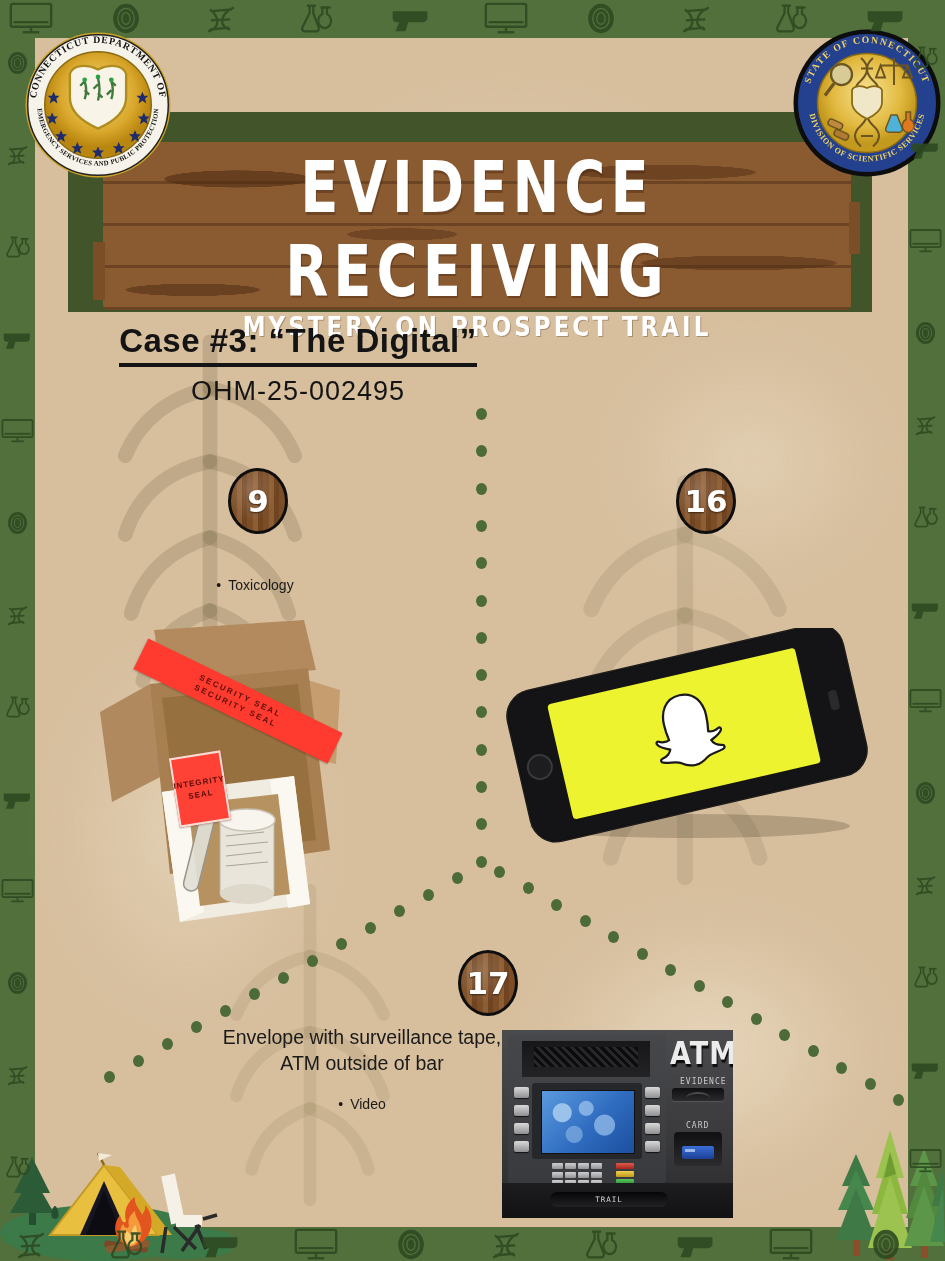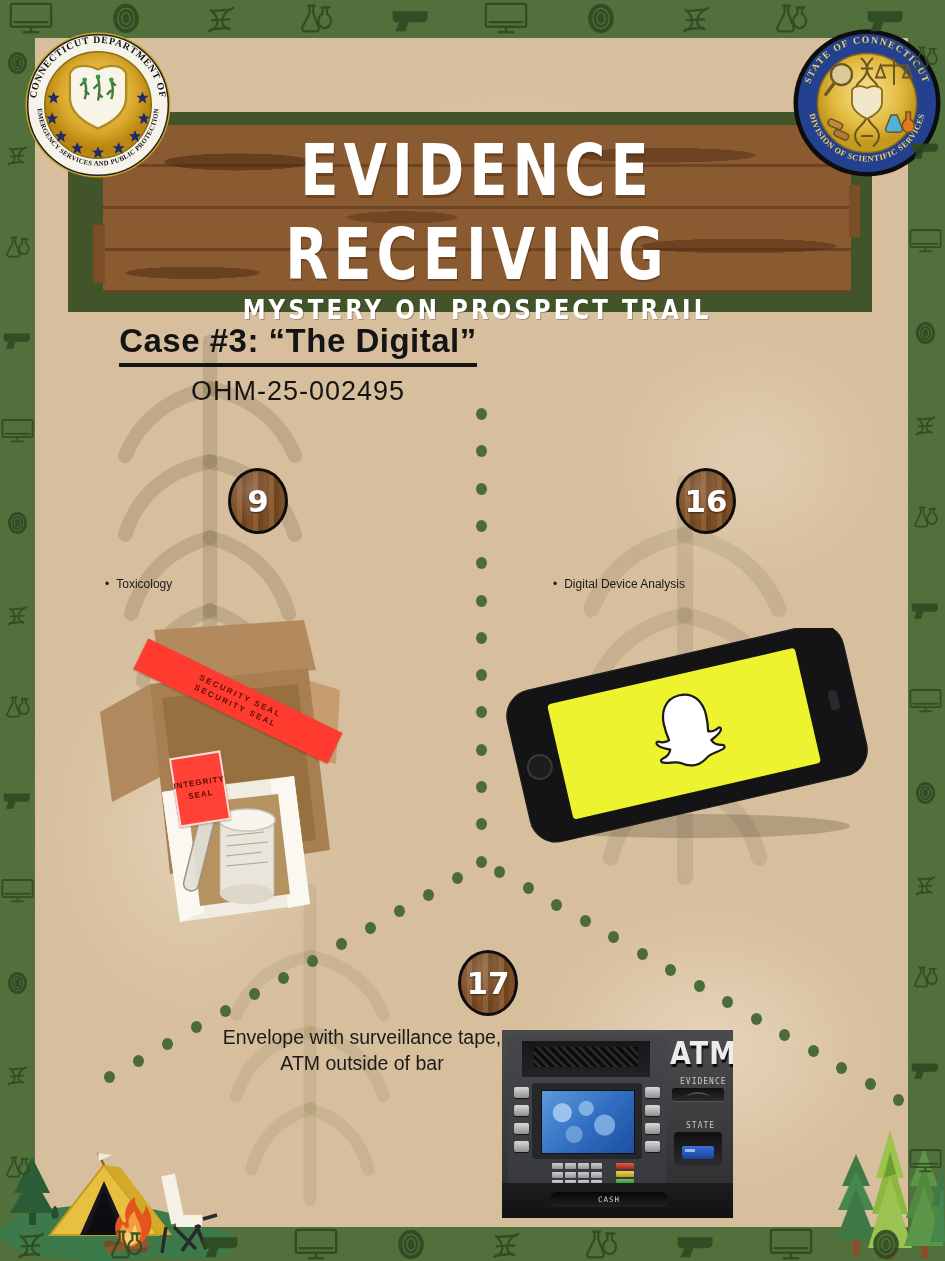--- a/index.html
+++ b/index.html
@@ -42,21 +42,21 @@
   .dot{position:absolute;width:11px;height:12px;border-radius:50%;background:#4c6b39;}
   
   .badge{position:absolute;width:54px;height:60px;border-radius:50%;border:3px solid #0e0e0e;
      background:
        radial-gradient(ellipse at 35% 30%, rgba(255,255,255,.18), transparent 55%),
        repeating-linear-gradient(90deg,#7c4e27 0 6px,#8d5d33 6px 11px,#714421 11px 16px);
      display:flex;align-items:center;justify-content:center;}
   .badge span{color:#fff;font-size:31px;font-weight:bold;font-family:"DejaVu Sans",sans-serif;
      text-shadow:0 1px 2px #3a2412;}
   .item-label{position:absolute;text-align:center;color:#1a1a1a;font-size:19.5px;line-height:1.35;}
-  .item-analysis{position:absolute;color:#1a1a1a;font-size:12px;}
+  .item-analysis{position:absolute;text-align:center;color:#1a1a1a;font-size:14px;}
   .item-analysis .bullet-dot{margin-right:7px;}
   
   .photo-box{position:absolute;left:92px;top:612px;width:250px;height:328px;}
   .seal-strip{position:absolute;left:38px;top:72px;width:216px;height:34px;background:#ff3b30;
      transform:rotate(26deg);box-shadow:0 1px 2px rgba(0,0,0,.25);
      display:flex;flex-direction:column;justify-content:center;gap:2px;overflow:hidden;}
   .seal-strip span{display:block;color:#5a0e08;font-size:8px;font-weight:bold;letter-spacing:2px;
      text-align:center;transform:rotate(-1deg);}
   .integrity-card{position:absolute;left:82px;top:142px;width:48px;height:66px;background:#ff4136;
      border:2px solid #f3ded5;transform:rotate(-9deg);box-shadow:0 1px 2px rgba(0,0,0,.25);
@@ -155,21 +155,21 @@
         <path d="M100,180 C124,188 140,204 146,228"></path>
     </g>
   </svg>
 
   <div class="smoke" style="left:300px;top:90px;width:420px;height:240px;background:radial-gradient(ellipse,rgba(244,233,212,.5),transparent 65%);"></div>
   <div class="smoke" style="left:40px;top:620px;width:300px;height:420px;background:radial-gradient(ellipse,rgba(244,233,212,.42),transparent 65%);"></div>
   <div class="smoke" style="left:520px;top:900px;width:380px;height:300px;background:radial-gradient(ellipse,rgba(246,235,214,.55),transparent 65%);"></div>
   <div class="smoke" style="left:600px;top:330px;width:300px;height:260px;background:radial-gradient(ellipse,rgba(244,233,212,.4),transparent 65%);"></div>
 
   <div class="header-band" style="left:68px;top:112px;">
-    <div class="wood-sign" style="left:35px;top:13px;position:absolute;">
+    <div class="wood-sign" style="left:35px;top:30px;position:absolute;">
       <div class="sign-title">EVIDENCE RECEIVING</div>
       <div class="sign-subtitle">MYSTERY ON PROSPECT TRAIL</div>
     </div>
   </div>
 
   <svg class="seal" style="left:24px;top:31px;" width="148" height="148" viewBox="0 0 100 100">
     <defs>
       <radialGradient id="goldL" cx="50%" cy="40%">
           <stop offset="0%" stop-color="#f6dd7e"></stop>
           <stop offset="70%" stop-color="#d9a82c"></stop>
@@ -258,28 +258,28 @@
   <div class="badge" style="left:228px;top:468px;">
     <span>9</span>
   </div>
   <div class="item-analysis" style="left:105px;top:577px;width:300px;">
     <span class="bullet-dot">•</span><span>Toxicology</span>
   </div>
 
   <div class="badge" style="left:676px;top:468px;">
     <span>16</span>
   </div>
-  <div class="item-analysis" style="left:553px;top:577px;width:300px;">
-    <span class="bullet-dot">•</span><span>Digital Device Analysis</span>
-  </div>
 
   <div class="badge" style="left:458px;top:950px;">
     <span>17</span>
   </div>
   <div class="item-label" style="left:217px;top:1024px;width:290px;">Envelope with surveillance tape, ATM outside of bar</div>
+  <div class="item-analysis" style="left:217px;top:1096px;width:290px;">
+    <span class="bullet-dot">•</span><span>Video</span>
+  </div>
 
   <div class="photo-box">
     <svg width="250" height="328" viewBox="0 0 250 328">
       <polygon points="62,18 212,8 224,58 72,72" fill="#b28a5e"></polygon>
       <polygon points="8,100 58,72 74,162 20,190" fill="#b08a5e"></polygon>
       <polygon points="196,62 248,78 244,152 202,142" fill="#c59d6f"></polygon>
       <polygon points="58,72 216,56 238,238 78,262" fill="#a87f50"></polygon>
       <polygon points="70,86 206,72 224,228 90,246" fill="#96703f"></polygon>
       <polygon points="70,180 202,164 218,292 88,310" fill="#f1ece1"></polygon>
       <polygon points="70,180 96,176 112,300 88,310" fill="#fbf8f1"></polygon>
@@ -356,27 +356,27 @@
         </div>
       <div class="atm-fnkeys">
         <div class="atm-fnkey" style="background:linear-gradient(180deg,#e05b4d,#a5261c);"></div>
         <div class="atm-fnkey" style="background:linear-gradient(180deg,#f0d04e,#bf9a1d);"></div>
         <div class="atm-fnkey" style="background:linear-gradient(180deg,#5fc45f,#1f8a2d);"></div>
       </div>
     </div>
     <div class="atm-brand">ATM</div>
     <div class="atm-small-label" style="left:178px;top:47px;">EVIDENCE</div>
     <div class="atm-receipt-slot"></div>
-    <div class="atm-small-label" style="left:184px;top:91px;">STATE</div>
+    <div class="atm-small-label" style="left:184px;top:91px;">CARD</div>
     <div class="atm-card-slot">
       <div class="atm-card"></div>
     </div>
     <div class="atm-bottom">
       <div class="atm-cash-slot">
-        <span>CASH</span>
+        <span>TRAIL</span>
       </div>
     </div>
   </div>
 
   <svg class="corner-art" style="left:0px;top:1115px;" width="232" height="146" viewBox="0 0 232 146">
     <ellipse cx="100" cy="118" rx="100" ry="28" fill="#3c7a4a"></ellipse>
     <ellipse cx="185" cy="128" rx="55" ry="16" fill="#3c7a4a"></ellipse>
     <g>
       <polygon points="32,42 14,78 50,78" fill="#2c5b37"></polygon>
       <polygon points="32,60 10,98 54,98" fill="#2c5b37"></polygon>

